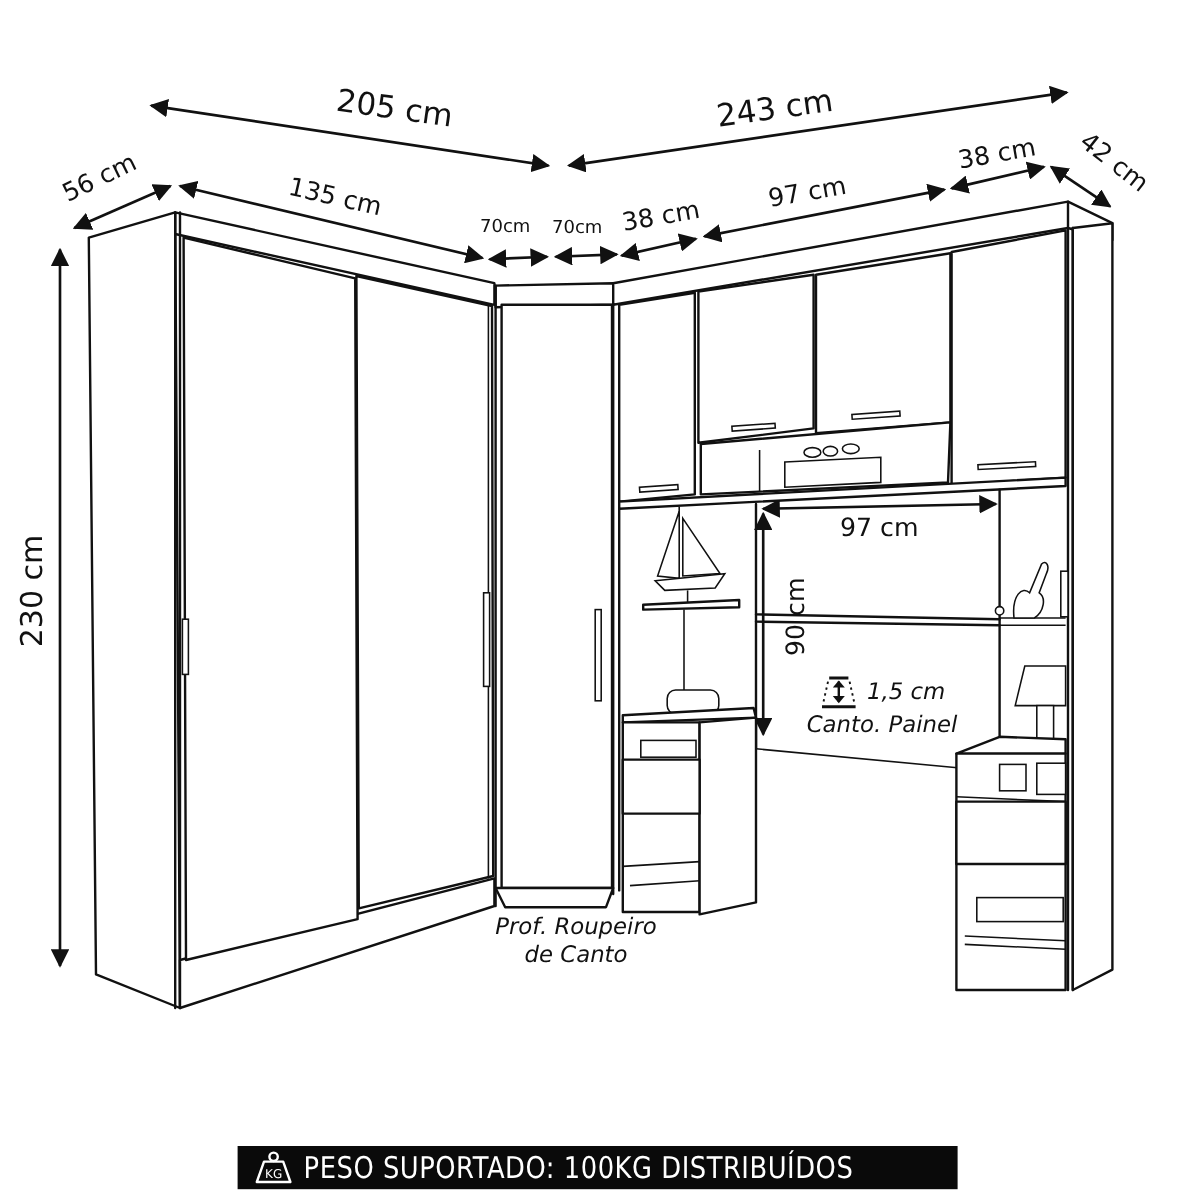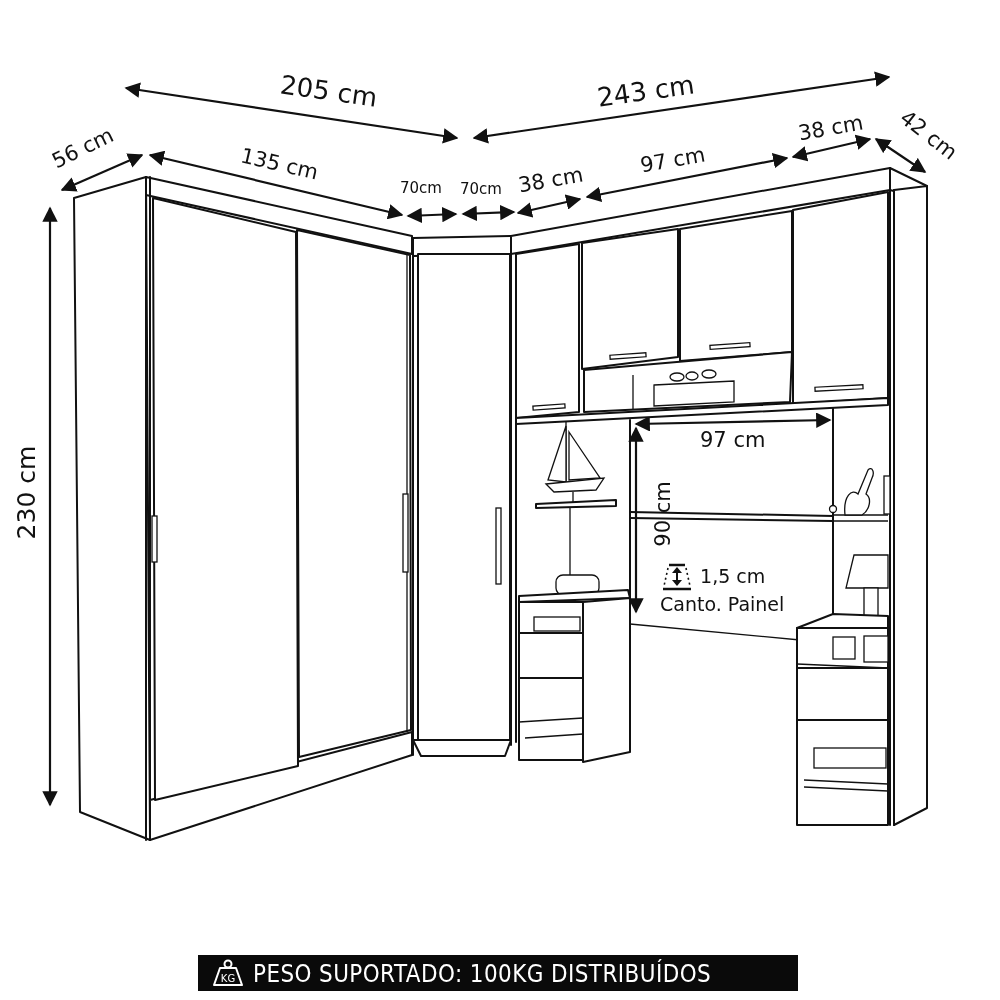--- a/index.html
+++ b/index.html
@@ -6,21 +6,21 @@
   body { width:1000px; height:1000px; position:relative; overflow:hidden; font-family:"DejaVu Sans", sans-serif; color:#111; }
   svg.drawing { position:absolute; left:0; top:0; width:1000px; height:1000px; }
   .ln { stroke:#111; stroke-width:2; fill:none; stroke-linejoin:round; stroke-linecap:round; }
   .ln-thin { stroke:#111; stroke-width:1.3; fill:none; }
   .fill-w { fill:#ffffff; }
   .dim { stroke:#111; stroke-width:2.2; fill:none; }
   .lbl { position:absolute; white-space:nowrap; font-family:"DejaVu Sans", sans-serif; color:#111; transform-origin:center center; }
   .banner { position:absolute; left:198px; top:955px; width:600px; height:36px; background:#0a0a0a; display:flex; align-items:center; justify-content:center; gap:8px; }
   .banner-text { color:#ffffff; font-family:"DejaVu Sans", sans-serif; font-size:25px; letter-spacing:0.5px; transform:scaleX(0.86); transform-origin:left center; white-space:nowrap; }
   .kg-icon { width:34px; height:30px; }
-  .note { position:absolute; font-family:"DejaVu Sans", sans-serif; color:#111; font-size:19px; line-height:24px; }
+  .note { position:absolute; text-align:center; font-family:"DejaVu Sans", sans-serif; color:#111; font-size:19px; line-height:24px;font-style:italic; }
   .depth-icon { display:inline-block; vertical-align:middle; }
 </style>
 </head>
 <body>
 
 <svg class="drawing" viewBox="0 0 1000 1000" xmlns="http://www.w3.org/2000/svg">
   <defs>
     <marker id="ah" viewBox="0 0 10 10" refX="9" refY="5" markerWidth="7" markerHeight="7" orient="auto-start-reverse">
       <path d="M0,0 L10,5 L0,10 z" fill="#111"></path>
     </marker>
@@ -161,20 +161,22 @@
 <div class="lbl" style="left:460px; top:180px; font-size:15px;">70cm</div>
 <div class="lbl" style="left:518px; top:168px; font-size:21px; transform:rotate(-10deg);">38 cm</div>
 <div class="lbl" style="left:640px; top:148px; font-size:21px; transform:rotate(-10deg);">97 cm</div>
 <div class="lbl" style="left:798px; top:116px; font-size:21px; transform:rotate(-10deg);">38 cm</div>
 <div class="lbl" style="left:896px; top:123px; font-size:21px; transform:rotate(38deg);">42 cm</div>
 <div class="lbl" style="left:-20px; top:478px; font-size:25px; transform:rotate(-90deg);">230 cm</div>
 <div class="lbl" style="left:700px; top:428px; font-size:21px;">97 cm</div>
 <div class="lbl" style="left:630px; top:502px; font-size:21px; transform:rotate(-90deg);">90 cm</div>
 
 <div class="note" style="left:380px; top:760px; width:200px;">
+  <div>Prof. Roupeiro</div>
+  <div>de Canto</div>
 </div>
 
 <div class="note" style="left:660px; top:562px; width:150px;">
   <div>
     <svg class="depth-icon" width="34" height="30" viewBox="0 0 34 30">
       <line x1="9" y1="3" x2="25" y2="3" stroke="#111" stroke-width="2.5"></line>
       <line x1="3" y1="27" x2="31" y2="27" stroke="#111" stroke-width="2.5"></line>
       <line x1="17" y1="6" x2="17" y2="23" stroke="#111" stroke-width="2"></line>
       <path d="M12,18 L17,24 L22,18" fill="#111"></path>
       <path d="M12,11 L17,5 L22,11" fill="#111"></path>

